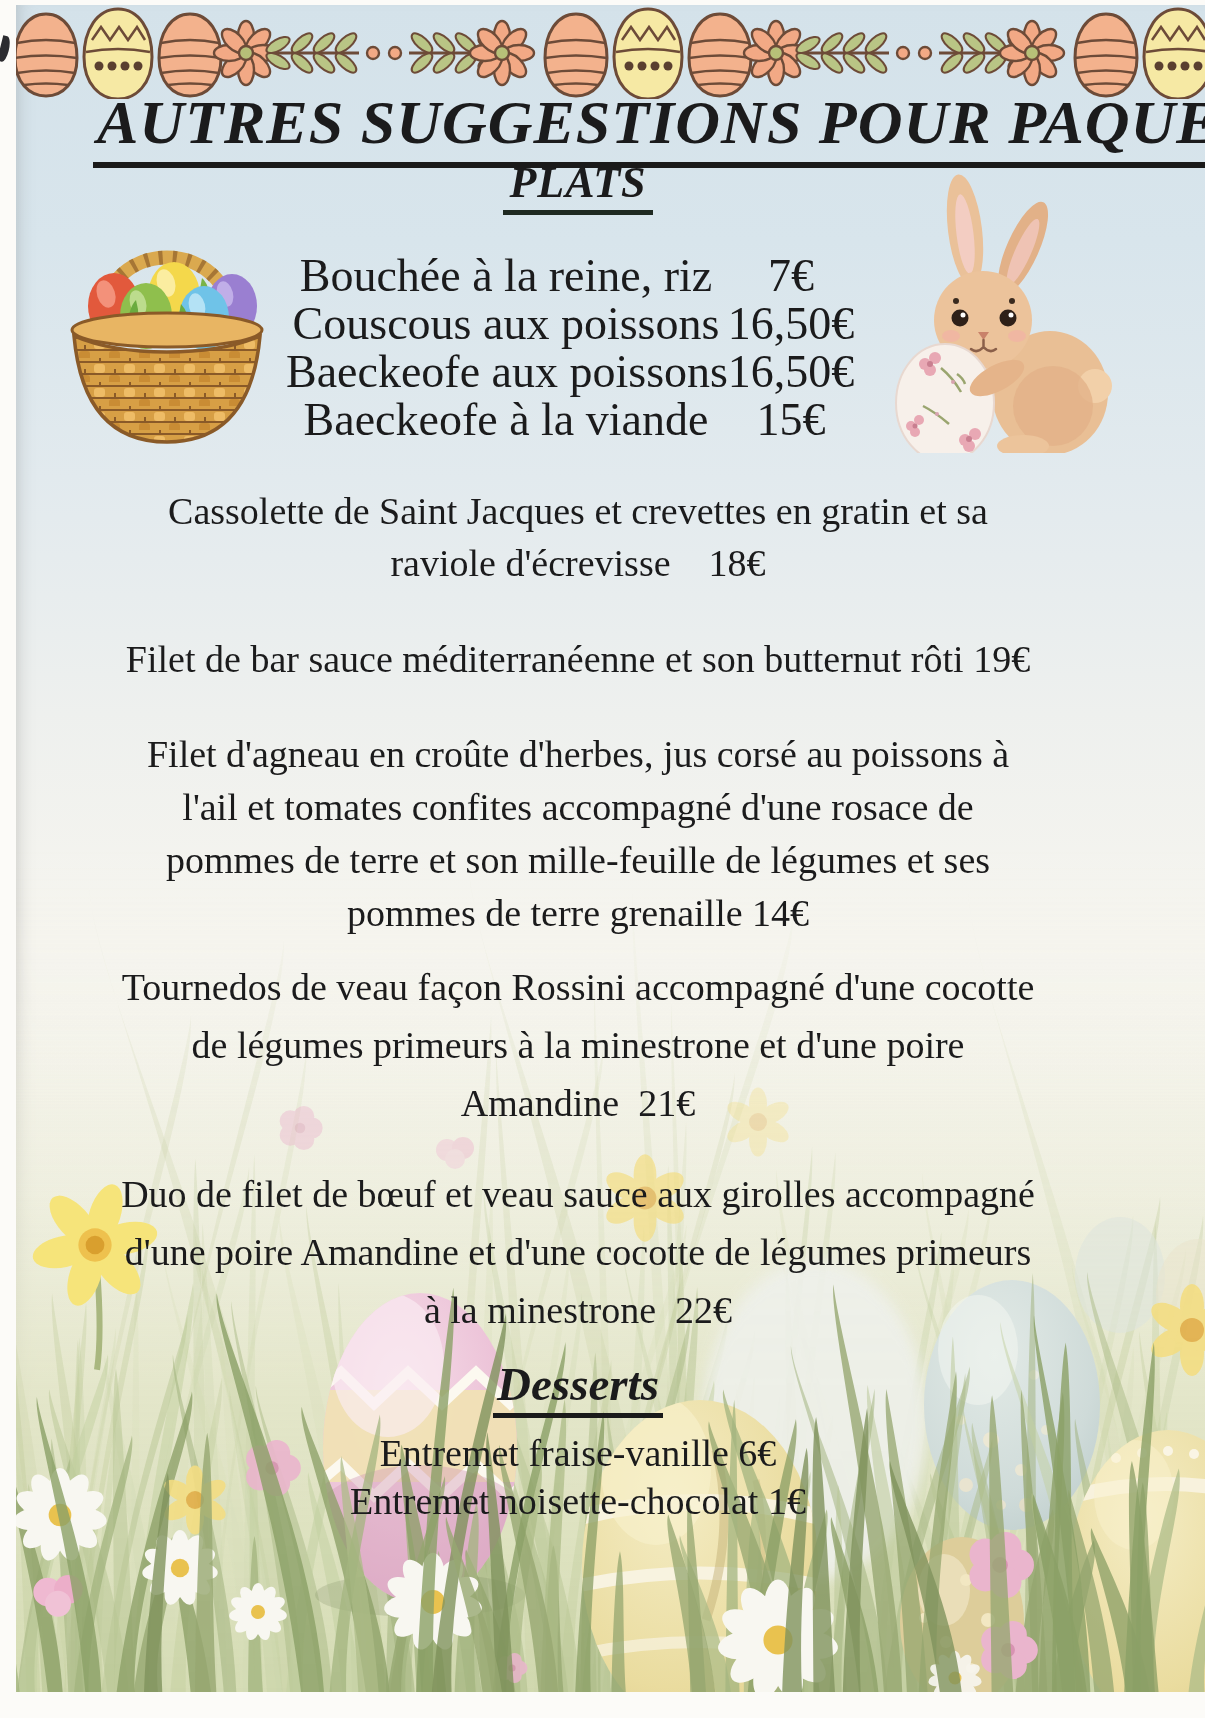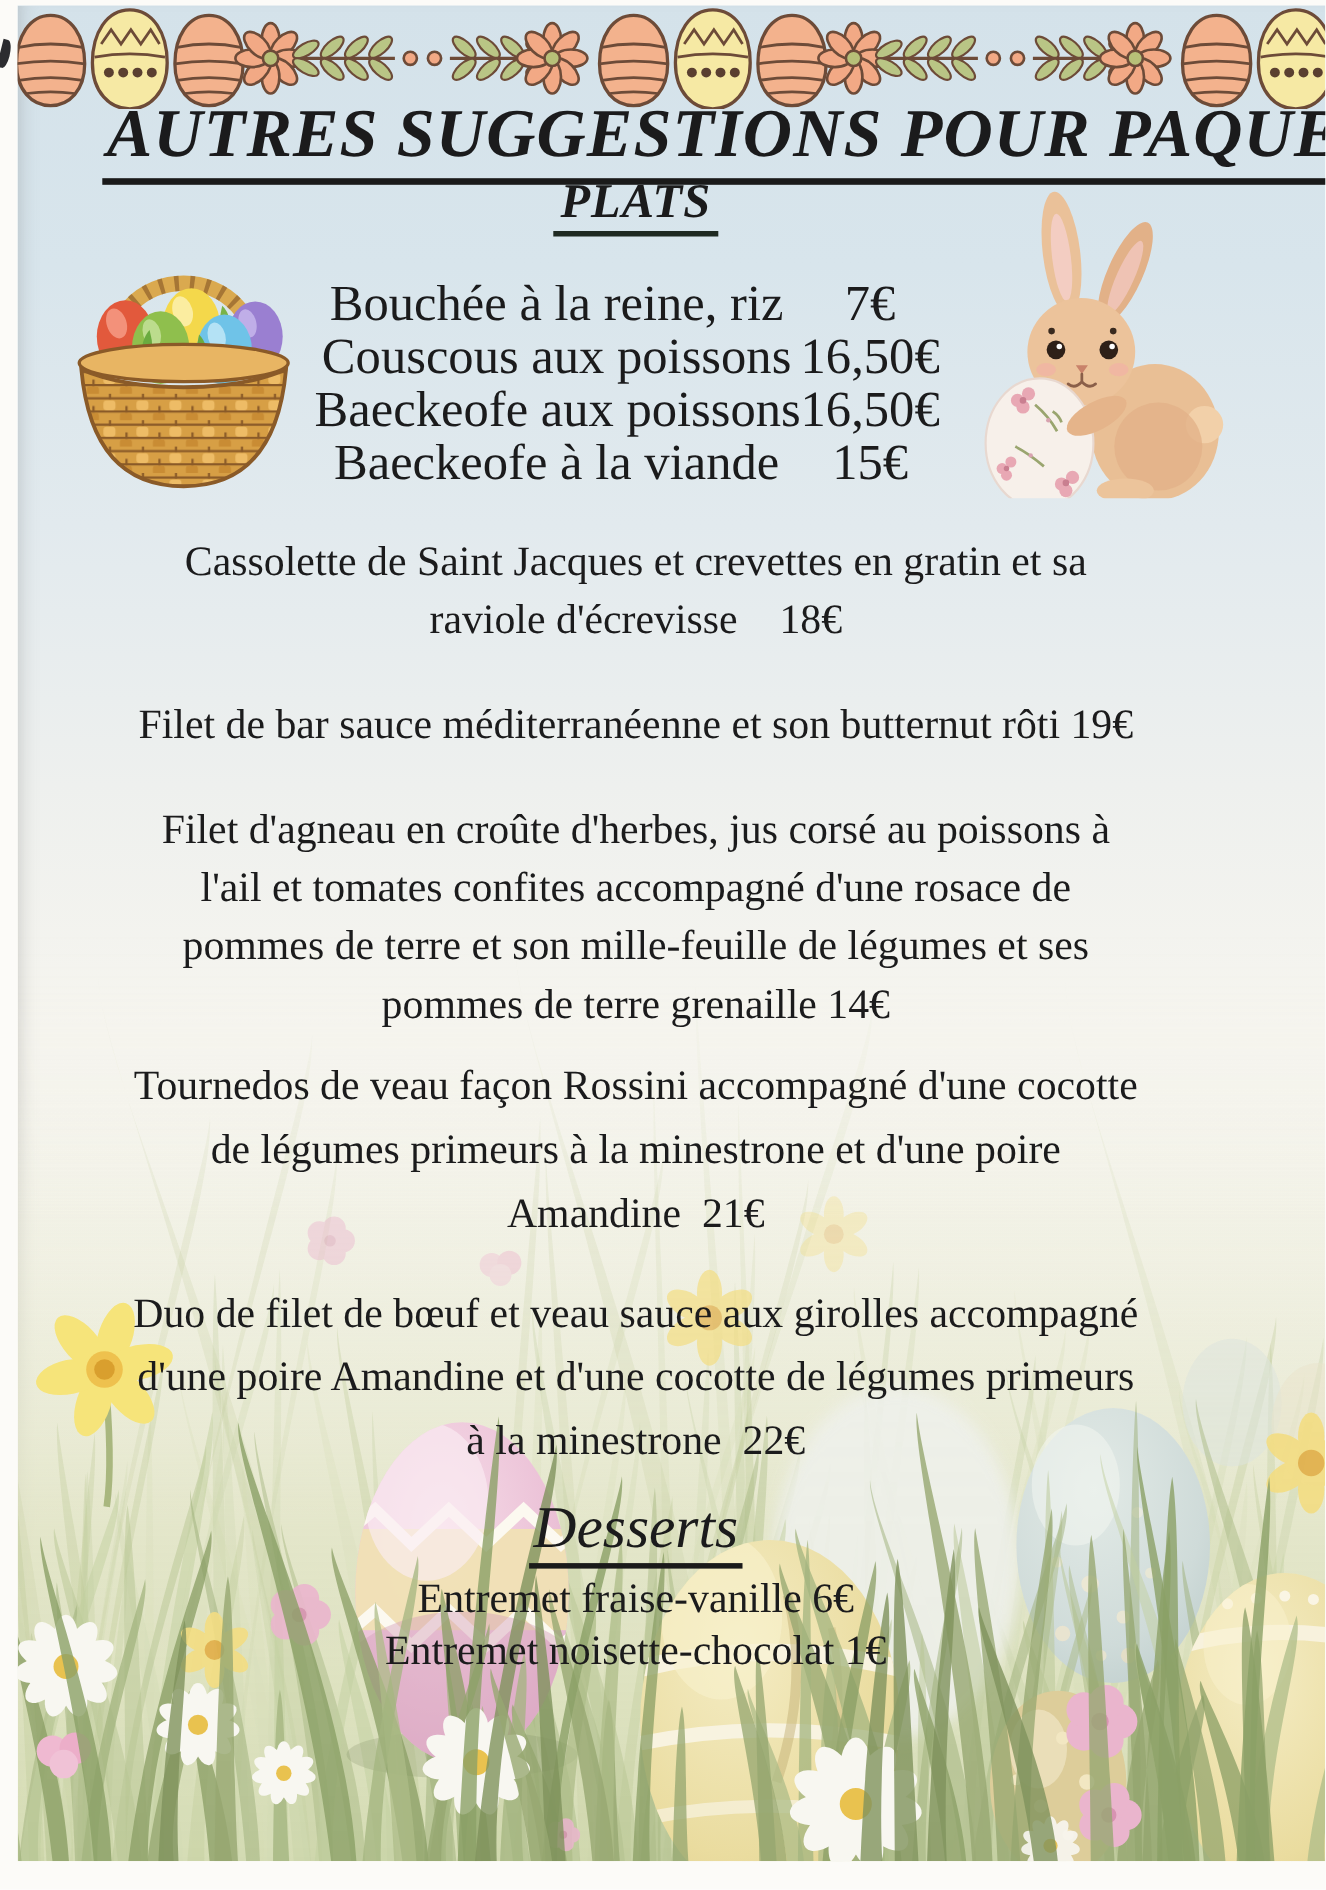--- a/index.html
+++ b/index.html
@@ -23,21 +23,21 @@
   .dish-name{width:440px;text-align:center;white-space:nowrap;}
   .dish-price{width:130px;text-align:center;white-space:nowrap;}
   .para{position:absolute;left:77px;width:970px;text-align:center;font-size:38px;z-index:3;}
   .para div{white-space:nowrap;}
   .p-cassolette{top:480px;line-height:52px;}
   .p-bar{top:628px;line-height:52px;}
   .p-agneau{top:723px;line-height:53px;}
   .p-tournedos{top:953px;line-height:58px;}
   .p-duo{top:1160px;line-height:58px;}
   .desserts-wrap{position:absolute;left:77px;top:1352px;width:970px;text-align:center;z-index:3;}
-  .desserts-h{display:inline-block;font-size:54px;font-weight:normal;font-style:italic;
+  .desserts-h{display:inline-block;font-size:47px;font-weight:bold;font-style:italic;
               border-bottom:5px solid #1a1a1a;padding:0 4px 2px 4px;}
   .dessert-items{position:absolute;left:77px;top:1404px;width:970px;text-align:center;
                  font-size:38px;line-height:48px;z-index:3;margin-top:20px;}
   .scene{position:absolute;left:0;right:0;bottom:0;height:862px;z-index:1;
          -webkit-mask-image:linear-gradient(180deg,rgba(0,0,0,0) 0,rgba(0,0,0,.4) 130px,#000 280px);
          mask-image:linear-gradient(180deg,rgba(0,0,0,0) 0,rgba(0,0,0,.4) 130px,#000 280px);}
   .z2{z-index:2;}
 </style>
 </head>
 <body>

